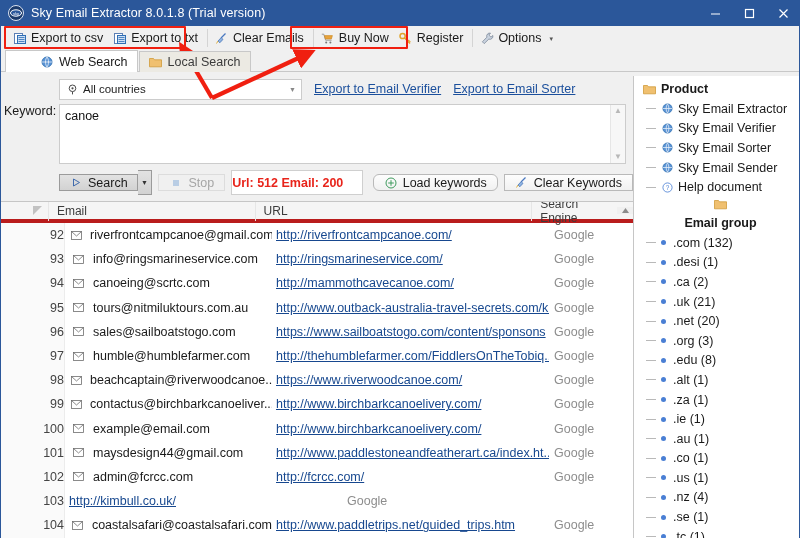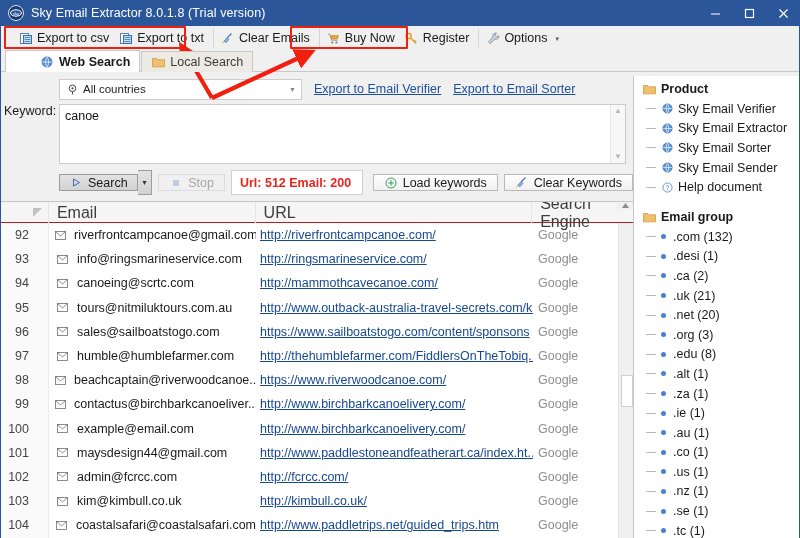--- a/index.html
+++ b/index.html
@@ -62,21 +62,21 @@
     display: flex; flex-direction: column;
     position: relative;
   }
 
   
   .toolbar {
     height: 24px;
     background: #f0f0f0;
     display: flex; align-items: center;
     flex: 0 0 24px;
-    padding-left: 14px;
+    padding-left: 8px;
     font-size: 12.5px;
     color: #1a1a1a;
     text-align: right;
   }
   .tb-item {
     display: flex; align-items: center; gap: 4px;
     padding: 1px 6px 1px 4px;
     height: 22px;
     white-space: nowrap;
   }
@@ -108,21 +108,21 @@
     height: 21px; padding: 0 9px;
     font-size: 12.5px;
     border: 1px solid #c8c8c8;
     border-bottom: none;
     margin-right: 1px;
     position: relative; z-index: 2;
     white-space: nowrap;
   }
   .tab.active {
     background: #ffffff;
-    font-weight: bold;
+    font-weight: normal;
     color: #1a1a1a;
     height: 22px;
     padding-left: 34px;
   }
   .tab.inactive {
     background: #eceae3;
     color: #3b3b3b;
   }
 
   
@@ -221,42 +221,41 @@
     color: #333; font-size: 7px;
   }
   .btn-stop {
     background: #f0f0f0; border: 1px solid #dcdcdc;
     color: #a6a6a6; margin-left: 6px;
   }
   .status-box {
     height: 25px; width: 180px;
     border: 1px solid #cfcfcf; background: #ffffff;
     display: flex; align-items: center;
-    padding-left: 8px;
     margin-left: 6px;
     color: #e8241b; font-size: 12.5px; font-weight: bold;
   }
-  .btn-load { margin-left: 10px; }
+  .btn-load { margin-left: 10px; border-radius: 6px; }
   .btn-clearkw { margin-left: 6px; }
 
   
   .grid-wrap {
     margin-top: 6px;
     flex: 1;
     display: flex; flex-direction: column;
     background: #ffffff;
     border-top: 1px solid #c6c6c6;
     overflow: hidden;
   }
   .grid-head {
     display: flex; height: 21px;
     background: #f5f5f5;
-    border-bottom: 1px solid #b91c1c;
-    font-size: 16px; color: #3c3c3c;
-    align-items: flex-start;
+    border-bottom: 4px solid #b91c1c;
+    font-size: 12px; color: #3c3c3c;
+    align-items: center;
   }
   .gh { padding-left: 8px; display: flex; align-items: center; height: 21px; border-right: 1px solid #e6e6e6;}
   .gh-idx { width: 48px; justify-content: flex-end; padding-right: 6px; position: relative; }
   .gh-idx .corner {
     width: 0; height: 0;
     border-left: 9px solid transparent;
     border-bottom: 9px solid #c2c2c2;
     transform: rotate(180deg);
   }
   .gh-email { width: 207px; }
@@ -264,21 +263,21 @@
   .gh-se    { width: 85px; border-right: none;}
   .gh-sb    { width: 16px; background: #f0f0f0; display:flex;align-items:center;justify-content:center; }
 
   .grid-body { flex: 1; display: flex; overflow: hidden; }
   .grid-rows { flex: 1; }
   .grow {
     display: flex; height: 24.2px; align-items: center;
     font-size: 12.5px;
   }
   .c-idx {
-    width: 48px; text-align: left; padding-right: 19px;
+    width: 64px; text-align: left; padding-right: 0;
     color: #444; background: #fafafa; height: 24.2px;
     display: flex; align-items: center; justify-content: flex-end;
     border-right: 1px solid #ececec;
   }
   .c-email {
     width: 207px; padding-left: 6px; color: #1a1a1a;
     display: flex; align-items: center; gap: 8px;
     overflow: hidden; white-space: nowrap;
   }
   .c-url {
@@ -309,21 +308,21 @@
     margin: 4px 0 0 0;
     padding: 6px 0 0 8px;
     font-size: 12.5px;
     overflow: hidden;
   }
   .tree-head {
     display: flex; align-items: center; gap: 5px;
     font-weight: bold; color: #1a1a1a;
     margin-bottom: 3px;
   }
-  .tree-head.second { margin-top: 13px; }
+  .tree-head.second { margin-top: 0; flex-direction: column; }
   .tree-item {
     display: flex; align-items: center; gap: 4px;
     height: 19.6px; color: #1a1a1a;
     padding-left: 4px;
     position: relative;
   }
   .tree-item .branch {
     width: 10px; height: 1px; background: #b9b9b9; flex: 0 0 10px;
   }
   .dotblue {
@@ -697,29 +696,20 @@
                         <path d="M0.5 0.5 L5.5 5 L10.5 0.5" fill="none" stroke="#6e6e6e" stroke-width="0.8"></path>
                       </svg>
                     </span>
                   <span>admin@fcrcc.com</span>
                 </div>
                 <div class="c-url">http://fcrcc.com/</div>
                 <div class="c-se">Google</div>
               </div>
               <div class="grow">
                 <div class="c-idx">103</div>
-                <div class="c-email">
-                  <span class="ico">
-                      <svg width="11" height="9" viewBox="0 0 11 9">
-                        <rect x="0.5" y="0.5" width="10" height="8" fill="none" stroke="#6e6e6e" stroke-width="0.8"></rect>
-                        <path d="M0.5 0.5 L5.5 5 L10.5 0.5" fill="none" stroke="#6e6e6e" stroke-width="0.8"></path>
-                      </svg>
-                    </span>
-                  <span>kim@kimbull.co.uk</span>
-                </div>
                 <div class="c-url">http://kimbull.co.uk/</div>
                 <div class="c-se">Google</div>
               </div>
               <div class="grow">
                 <div class="c-idx">104</div>
                 <div class="c-email">
                   <span class="ico">
                       <svg width="11" height="9" viewBox="0 0 11 9">
                         <rect x="0.5" y="0.5" width="10" height="8" fill="none" stroke="#6e6e6e" stroke-width="0.8"></rect>
                         <path d="M0.5 0.5 L5.5 5 L10.5 0.5" fill="none" stroke="#6e6e6e" stroke-width="0.8"></path>
@@ -756,31 +746,31 @@
         </div>
 
         <div class="tree-item">
           <span class="branch"></span>
           <span class="ico">
               <svg width="11" height="11" viewBox="0 0 12 12">
                 <circle cx="6" cy="6" r="5" fill="#5a93d4" stroke="#2b6cb0" stroke-width="0.8"></circle>
                 <path d="M1 6h10M6 1c2 2.2 2 7.8 0 10M6 1C4 3.2 4 8.8 6 11" fill="none" stroke="#fff" stroke-width="0.7"></path>
               </svg>
             </span>
-          <span>Sky Email Verifier</span>
+          <span>Sky Email Extractor</span>
         </div>
         <div class="tree-item">
           <span class="branch"></span>
           <span class="ico">
               <svg width="11" height="11" viewBox="0 0 12 12">
                 <circle cx="6" cy="6" r="5" fill="#5a93d4" stroke="#2b6cb0" stroke-width="0.8"></circle>
                 <path d="M1 6h10M6 1c2 2.2 2 7.8 0 10M6 1C4 3.2 4 8.8 6 11" fill="none" stroke="#fff" stroke-width="0.7"></path>
               </svg>
             </span>
-          <span>Sky Email Extractor</span>
+          <span>Sky Email Verifier</span>
         </div>
         <div class="tree-item">
           <span class="branch"></span>
           <span class="ico">
               <svg width="11" height="11" viewBox="0 0 12 12">
                 <circle cx="6" cy="6" r="5" fill="#5a93d4" stroke="#2b6cb0" stroke-width="0.8"></circle>
                 <path d="M1 6h10M6 1c2 2.2 2 7.8 0 10M6 1C4 3.2 4 8.8 6 11" fill="none" stroke="#fff" stroke-width="0.7"></path>
               </svg>
             </span>
           <span>Sky Email Sorter</span>
@@ -876,21 +866,21 @@
             <span>.co (1)</span>
           </div>
         <div class="tree-item">
             <span class="branch"></span>
             <span class="dotblue"></span>
             <span>.us (1)</span>
           </div>
         <div class="tree-item">
             <span class="branch"></span>
             <span class="dotblue"></span>
-            <span>.nz (1)</span>
+            <span>.nz (4)</span>
           </div>
         <div class="tree-item">
             <span class="branch"></span>
             <span class="dotblue"></span>
             <span>.se (1)</span>
           </div>
         <div class="tree-item">
             <span class="branch"></span>
             <span class="dotblue"></span>
             <span>.tc (1)</span>

